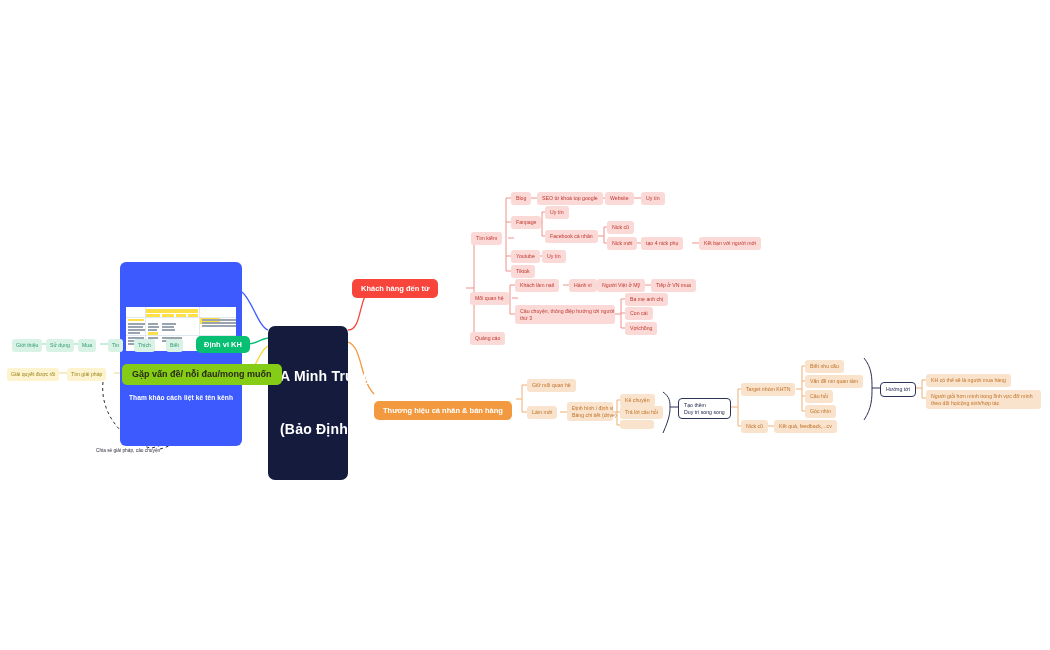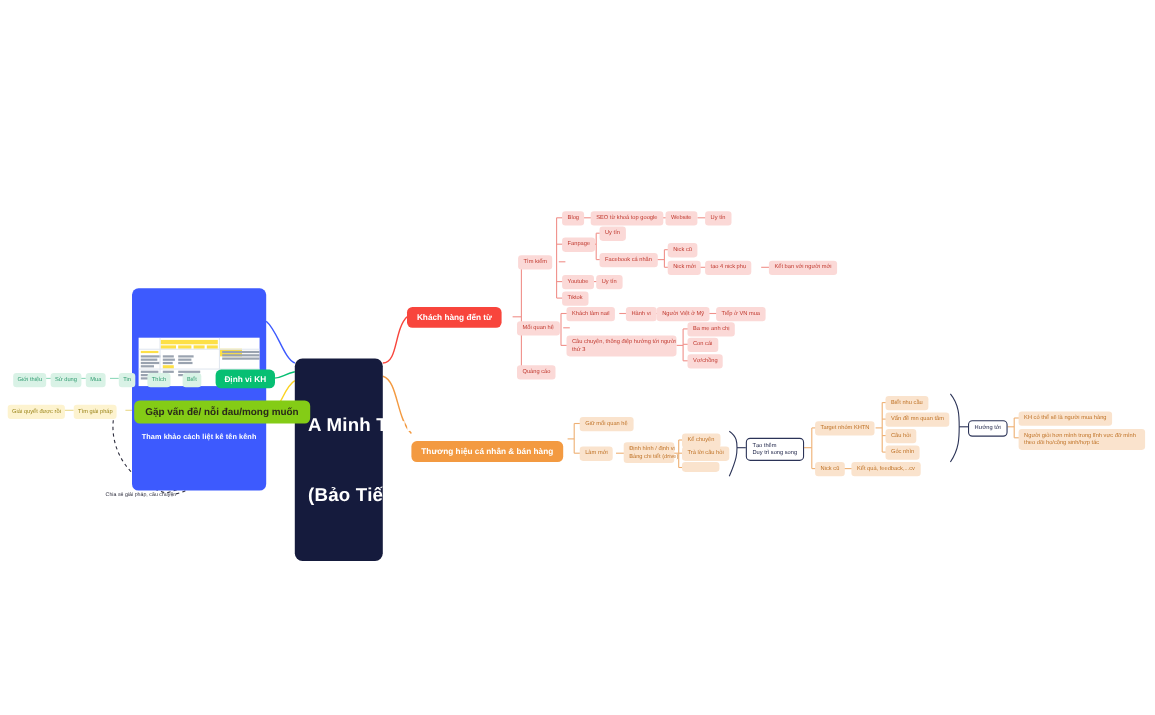--- a/index.html
+++ b/index.html
@@ -5,21 +5,21 @@
   html,body{margin:0;padding:0;background:#ffffff;}
   body{width:1050px;height:650px;position:relative;overflow:hidden;
        font-family:"Liberation Sans","DejaVu Sans",sans-serif;}
   #canvas{position:absolute;left:0;top:0;width:1050px;height:650px;}
   svg.links{position:absolute;left:0;top:0;width:1050px;height:650px;pointer-events:none;}
 
   .node{position:absolute;box-sizing:border-box;white-space:pre;line-height:1.25;}
 
   
   .center{background:#151b3d;color:#ffffff;border-radius:7px;
-          font-size:17px;font-weight:bold;text-align:center;
+          font-size:14px;font-weight:bold;text-align:center;
           padding:7px 12px;letter-spacing:.2px;}
 
   
   .red-main{background:#f8453c;color:#ffffff;border-radius:5px;
             font-size:7.5px;font-weight:bold;padding:5px 9px;}
   .red-sub{background:#fbd9d7;color:#c0392f;border-radius:3px;
            font-size:5.2px;padding:3px 5px;}
 
   
   .or-main{background:#f39a41;color:#ffffff;border-radius:5px;
@@ -162,21 +162,21 @@
     <path d="M67,373 L58,373" stroke="#e9d98a" stroke-width="1" fill="none"></path>
 
     <path d="M103,382 C100,410 118,438 150,448" stroke="#2e2e3e" stroke-width="1" fill="none" stroke-dasharray="3,3"></path>
     <path d="M152,448 C172,442 172,440 170,438" stroke="#2e2e3e" stroke-width="1" fill="none" stroke-dasharray="3,3"></path>
     <path d="M160,449 C178,445 190,430 186,404 C183,390 180,384 178,382" stroke="#2e2e3e" stroke-width="1" fill="none" stroke-dasharray="3,3"></path>
     <path d="M178,382 l-3,5 M178,382 l3.5,4.5" stroke="#2e2e3e" stroke-width="1" fill="none"></path>
   </svg>
 
   <div class="node center" style="left:268px;top:326px;width:80px;">
     <div>A Minh Trung</div>
-    <div>(Bảo Tiếp)</div>
+    <div>(Bảo Định)</div>
   </div>
 
   <div class="node blue-node" style="left:120px;top:262px;width:122px;">
     <div class="sheet">
       <i style="left:20px;top:2px;width:52px;height:4px;background:#fde047;"></i>
       <i style="left:20px;top:7px;width:14px;height:3px;background:#fde047;"></i>
       <i style="left:36px;top:7px;width:12px;height:3px;background:#fde047;"></i>
       <i style="left:50px;top:7px;width:10px;height:3px;background:#fde047;"></i>
       <i style="left:62px;top:7px;width:10px;height:3px;background:#fde047;"></i>
       <i style="left:2px;top:12px;width:16px;height:2px;background:#fde047;"></i>
@@ -202,21 +202,21 @@
       <i style="left:76px;top:15px;width:40px;height:1.5px;background:#9aa3b0;"></i>
       <i style="left:76px;top:18px;width:36px;height:1.5px;background:#9aa3b0;"></i>
       <i style="left:0;top:10px;width:110px;height:1px;background:#e2e8f0;"></i>
       <i style="left:0;top:28px;width:110px;height:1px;background:#e2e8f0;"></i>
       <i style="left:19px;top:0;width:1px;height:44px;background:#e2e8f0;"></i>
       <i style="left:73px;top:0;width:1px;height:44px;background:#e2e8f0;"></i>
     </div>
     <div class="blue-cap">Tham khảo cách liệt kê tên kênh</div>
   </div>
 
-  <div class="node red-main" style="left:370px;top:279px;">Khách hàng đến từ</div>
+  <div class="node red-main" style="left:352px;top:279px;">Khách hàng đến từ</div>
 
   <div class="node red-sub" style="left:471px;top:232px;">Tìm kiếm</div>
   <div class="node red-sub" style="left:470px;top:292px;">Mối quan hệ</div>
   <div class="node red-sub" style="left:470px;top:332px;">Quảng cáo</div>
 
   <div class="node red-sub" style="left:511px;top:192px;">Blog</div>
   <div class="node red-sub" style="left:537px;top:192px;">SEO từ khoá top google</div>
   <div class="node red-sub" style="left:605px;top:192px;">Website</div>
   <div class="node red-sub" style="left:641px;top:192px;">Uy tín</div>
 

